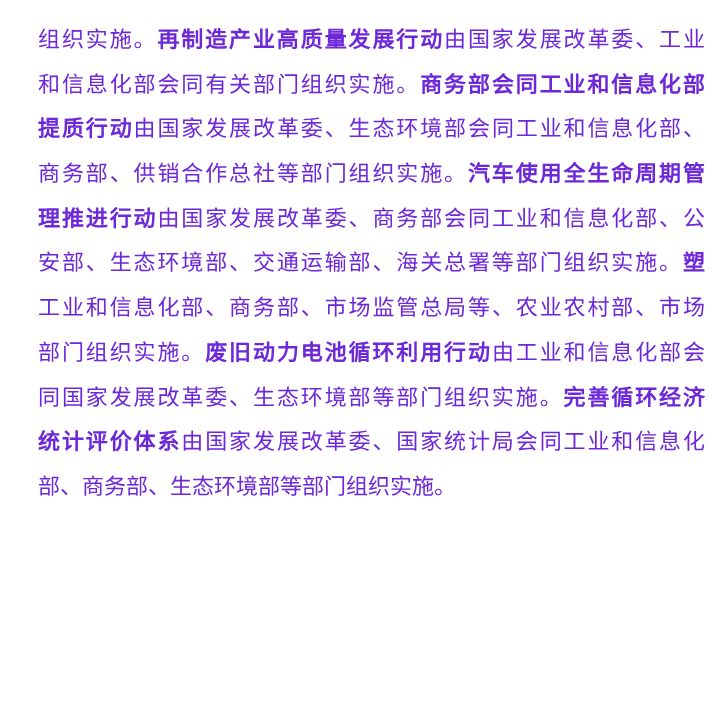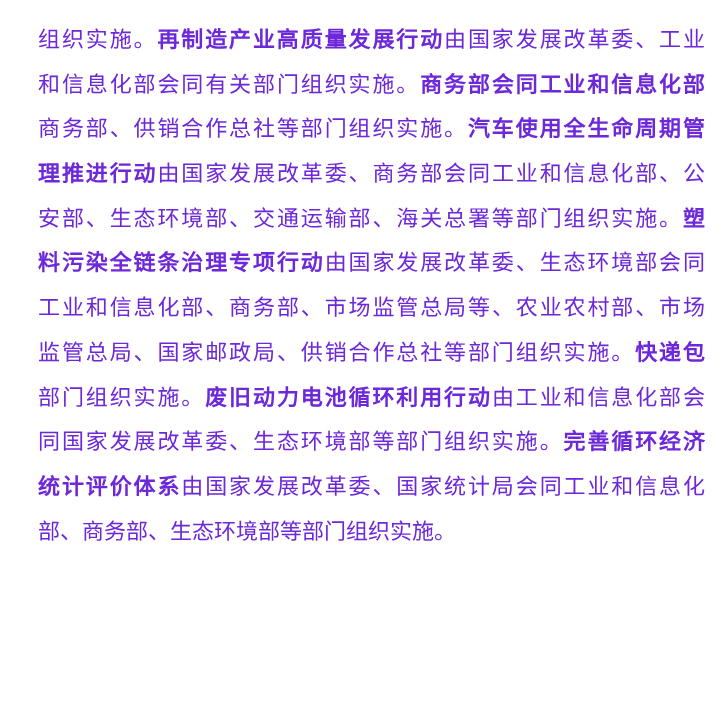--- a/index.html
+++ b/index.html
@@ -42,24 +42,23 @@
     font-weight: bold;
   }
 </style>
 </head>
 <body>
 
 <div class="page">
   <div class="doc-body">
       <div class="line"><span class="run">组织实施。</span><span class="run bold">再制造产业高质量发展行动</span><span class="run">由国家发展改革委、工业</span></div>
       <div class="line"><span class="run">和信息化部会同有关部门组织实施。</span><span class="run bold">商务部会同工业和信息化部</span></div>
+      <div class="line"><span class="run bold">提质行动</span><span class="run">由国家发展改革委、生态环境部会同工业和信息化部、</span></div>
       <div class="line"><span class="run">商务部、供销合作总社等部门组织实施。</span><span class="run bold">汽车使用全生命周期管</span></div>
       <div class="line"><span class="run bold">理推进行动</span><span class="run">由国家发展改革委、商务部会同工业和信息化部、公</span></div>
       <div class="line"><span class="run">安部、生态环境部、交通运输部、海关总署等部门组织实施。</span><span class="run bold">塑</span></div>
-      <div class="line"><span class="run bold">料污染全链条治理专项行动</span><span class="run">由国家发展改革委、生态环境部会同</span></div>
       <div class="line"><span class="run">工业和信息化部、商务部、市场监管总局等、农业农村部、市场</span></div>
-      <div class="line"><span class="run">监管总局、国家邮政局、供销合作总社等部门组织实施。</span><span class="run bold">快递包</span></div>
       <div class="line"><span class="run">部门组织实施。</span><span class="run bold">废旧动力电池循环利用行动</span><span class="run">由工业和信息化部会</span></div>
       <div class="line"><span class="run">同国家发展改革委、生态环境部等部门组织实施。</span><span class="run bold">完善循环经济</span></div>
       <div class="line"><span class="run bold">统计评价体系</span><span class="run">由国家发展改革委、国家统计局会同工业和信息化</span></div>
       <div class="line last"><span class="run">部、商务部、生态环境部等部门组织实施。</span></div>
     </div>
 </div>
 
 </body></html>

